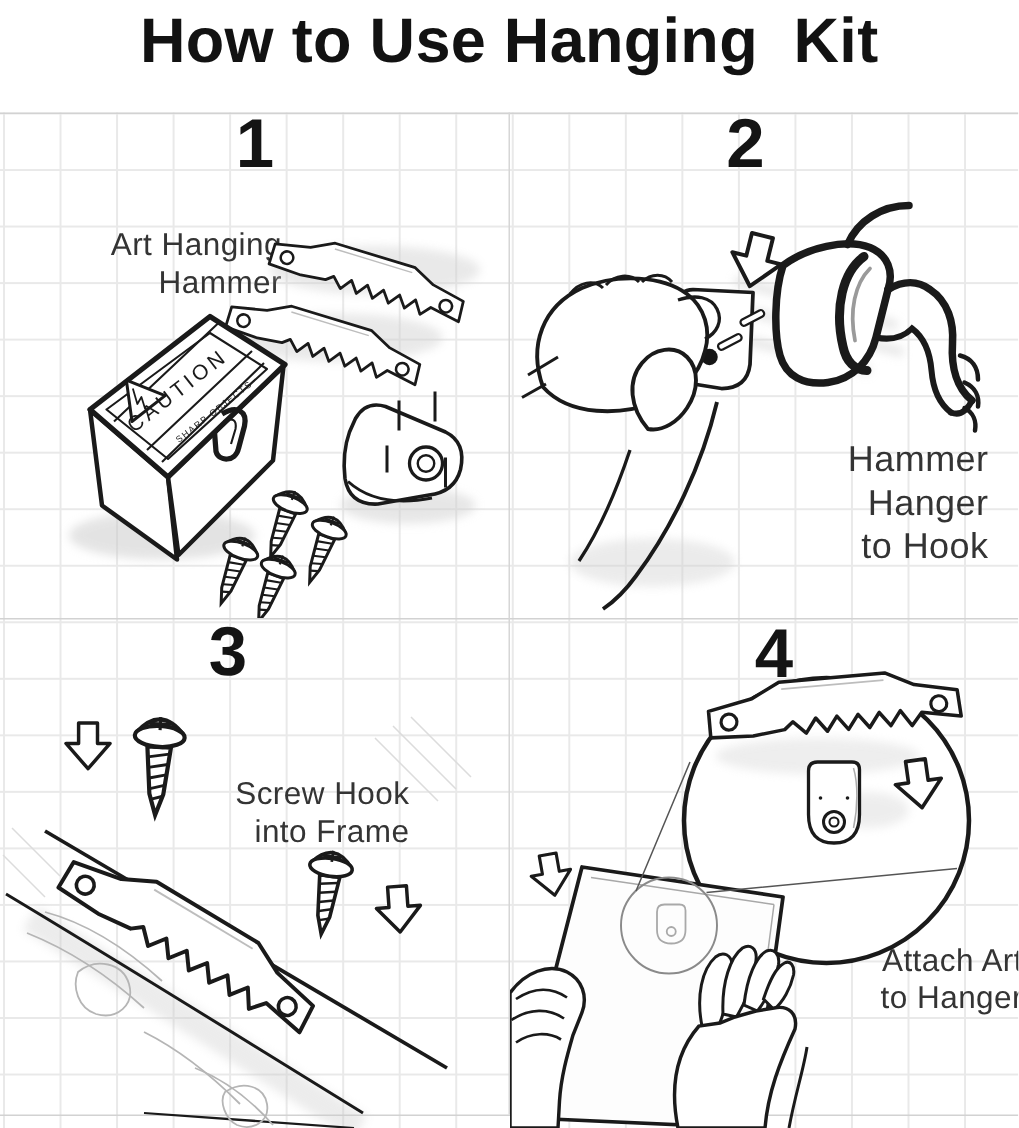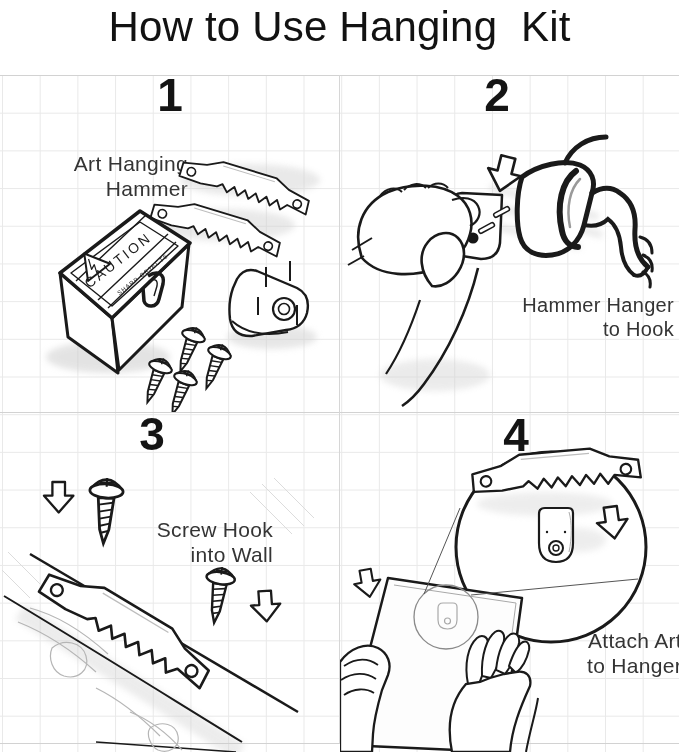--- a/index.html
+++ b/index.html
@@ -1,19 +1,19 @@
 <!DOCTYPE html>
 <html><head>
 <meta charset="utf-8">
 <style>
   html,body{margin:0;padding:0;background:#fff;}
   #canvas{position:relative;width:679px;height:752px;background:#ffffff;overflow:hidden;
           font-family:"Liberation Sans",sans-serif;}
   .title{position:absolute;top:3px;left:0;width:100%;text-align:center;
-         font-size:42px;font-weight:400;color:#121212;white-space:pre;letter-spacing:.2px;}
+         font-size:42px;font-weight:700;color:#121212;white-space:pre;letter-spacing:.2px;}
   .grid{position:absolute;left:0;top:75px;width:679px;height:677px;
         background-image:
           linear-gradient(to right,#e9e9e9 1px,transparent 1px),
           linear-gradient(to bottom,#e9e9e9 1px,transparent 1px);
         background-size:37.7px 37.7px;background-position:2px 0;}
   .div-h{position:absolute;left:0;width:679px;height:1px;background:#d2d2d2;}
   .div-v{position:absolute;top:75px;width:1px;height:668px;background:#d6d6d6;}
   .step-num{position:absolute;width:52px;font-weight:700;font-size:46px;line-height:1;
             color:#141414;text-align:center;}
   .step-label{position:absolute;text-align:right;color:#343434;font-size:21px;
@@ -61,27 +61,27 @@
 
   <div class="step-num" style="left:144px;top:72px">1</div>
   <div class="step-num" style="left:471px;top:72px">2</div>
   <div class="step-num" style="left:126px;top:411px">3</div>
   <div class="step-num" style="left:490px;top:412px">4</div>
 
   <div class="step-label" style="left:28px;top:151px;width:160px">
     <span>Art Hanging</span><br>
     <span>Hammer</span>
   </div>
-  <div class="step-label" style="left:494px;top:293px;width:180px;font-size:20px">
+  <div class="step-label" style="left:479px;top:293px;width:180px;font-size:24px">
     <span>Hammer Hanger</span><br>
     <span>to Hook</span>
   </div>
   <div class="step-label" style="left:108px;top:517px;width:165px">
     <span>Screw Hook</span><br>
-    <span>into Wall</span>
+    <span>into Frame</span>
   </div>
   <div class="step-label" style="left:512px;top:628px;width:170px">
     <span>Attach Art</span><br>
     <span>to Hanger</span>
   </div>
 
   <svg class="q" style="left:0;top:75px" width="340" height="337" viewBox="0 0 340 337">
 
     <ellipse cx="250" cy="105" rx="70" ry="16" fill="#cfcfcf" opacity=".45" filter="url(#soften)"></ellipse>
     <ellipse cx="225" cy="150" rx="70" ry="16" fill="#cfcfcf" opacity=".45" filter="url(#soften)"></ellipse>

